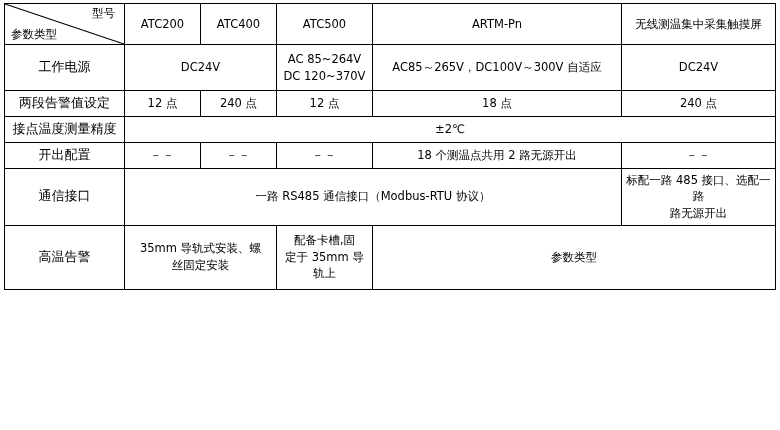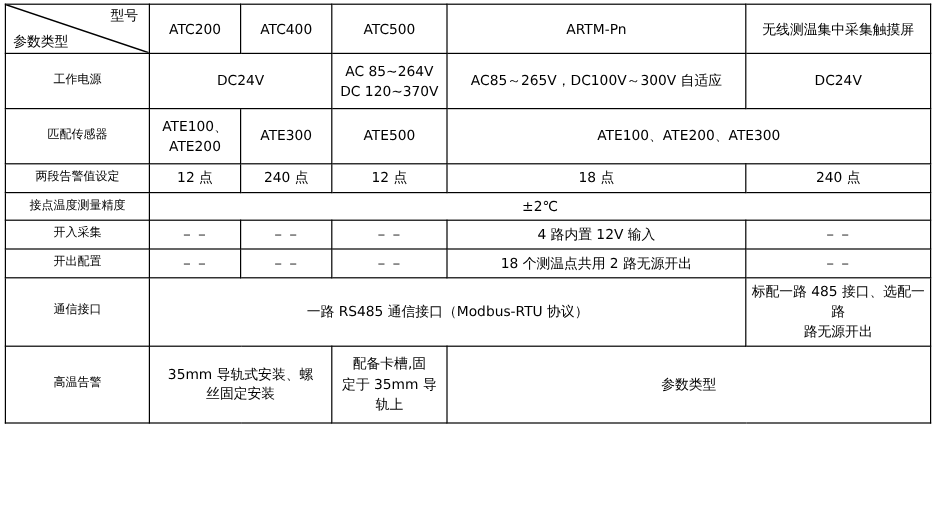--- a/index.html
+++ b/index.html
@@ -61,21 +61,21 @@
     top: 1px;
     font-size: 11.5px;
   }
   td.corner .param {
     position: absolute;
     left: 6px;
     bottom: 1px;
     font-size: 11.5px;
   }
   td.rowhead {
-    font-size: 10px;
+    font-size: 13px;
   }
   .dash {
     letter-spacing: 1px;
   }
   .tall { height: 46px; }
 </style>
 </head>
 <body>
 
 <div id="sheet">
@@ -110,53 +110,35 @@
         <td colspan="2"><span>DC24V</span></td>
         <td>
           <div>AC 85~264V</div>
           <div>DC 120~370V</div>
         </td>
         <td>AC85～265V，DC100V～300V 自适应</td>
         <td>DC24V</td>
       </tr>
 
 
-      <tr class="tall">
-        <td class="rowhead">匹配传感器</td>
-        <td>
-          <div>ATE100、</div>
-          <div>ATE200</div>
-        </td>
-        <td>ATE300</td>
-        <td>ATE500</td>
-        <td colspan="2">ATE100、ATE200、ATE300</td>
-      </tr>
 
       <tr>
         <td class="rowhead">两段告警值设定</td>
         <td>12 点</td>
         <td>240 点</td>
         <td>12 点</td>
         <td>18 点</td>
         <td>240 点</td>
       </tr>
 
       <tr>
         <td class="rowhead">接点温度测量精度</td>
         <td colspan="5">±2℃</td>
       </tr>
 
-      <tr>
-        <td class="rowhead">开入采集</td>
-        <td class="dash">－－</td>
-        <td class="dash">－－</td>
-        <td class="dash">－－</td>
-        <td>4 路内置 12V 输入</td>
-        <td class="dash">－－</td>
-      </tr>
 
       <tr>
         <td class="rowhead">开出配置</td>
         <td class="dash">－－</td>
         <td class="dash">－－</td>
         <td class="dash">－－</td>
         <td>18 个测温点共用 2 路无源开出</td>
         <td class="dash">－－</td>
       </tr>
 

